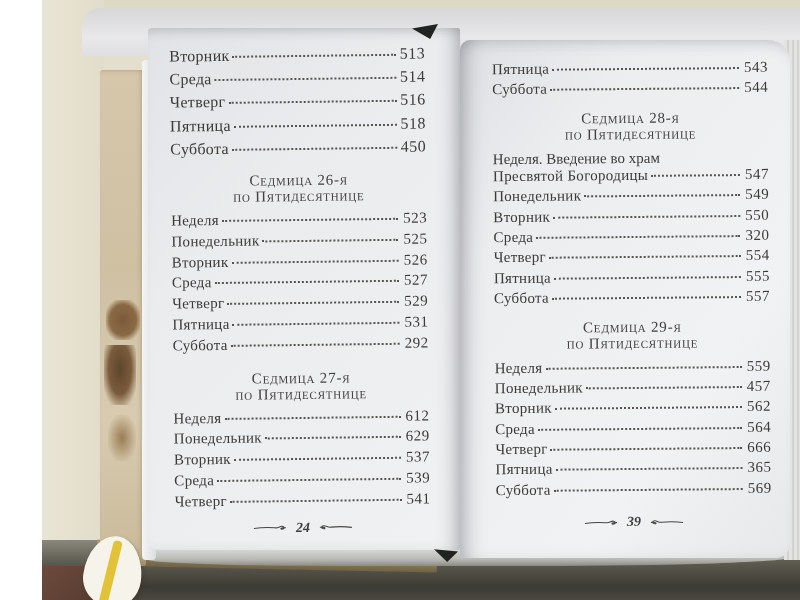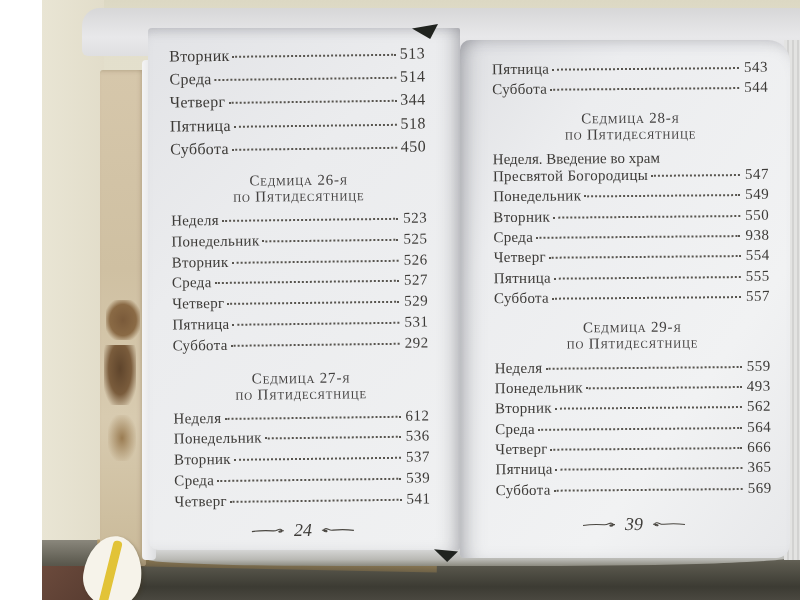--- a/index.html
+++ b/index.html
@@ -55,21 +55,21 @@
   .lbl{white-space:nowrap;letter-spacing:.3px;}
   .dots{flex:1;border-bottom:2px dotted #57544e;margin:0 3px;transform:translateY(-3px);min-width:12px;}
   .num{text-align:right;min-width:26px;letter-spacing:.5px;}
   .sec{text-align:center;font-variant:small-caps;letter-spacing:.8px;font-size:15px;line-height:16px;color:#434140;}
   .leftc .sec1{margin:10px 0 7px;}
   .leftc .sec2{margin:13px 0 7px;}
   .rightc .sec{margin:9px 0 8px;}
   .two-line .l1{font-size:15px;height:17px;}
   .pfoot{display:flex;align-items:center;justify-content:center;gap:9px;margin-top:7px;}
   .rightc .pfoot{margin-top:13px;}
-  .pnum{font-style:italic;font-size:18px;color:#3f3d3a;}
+  .pnum{font-style:italic;font-size:14px;color:#3f3d3a;font-weight:bold;}
   .orn{display:block;}
   .orn.flip{transform:scaleX(-1);}
 </style>
 </head>
 <body>
 
 <div class="scene">
 
   <div class="wall-left"></div>
   <div class="table-shadow"></div>
@@ -100,21 +100,21 @@
           <span class="num">513</span>
         </div>
       <div class="row">
           <span class="lbl">Среда</span>
           <span class="dots"></span>
           <span class="num">514</span>
         </div>
       <div class="row">
           <span class="lbl">Четверг</span>
           <span class="dots"></span>
-          <span class="num">344</span>
+          <span class="num">516</span>
         </div>
       <div class="row">
           <span class="lbl">Пятница</span>
           <span class="dots"></span>
           <span class="num">518</span>
         </div>
       <div class="row">
           <span class="lbl">Суббота</span>
           <span class="dots"></span>
           <span class="num">450</span>
@@ -169,21 +169,21 @@
     </div>
     <div>
       <div class="row">
           <span class="lbl">Неделя</span>
           <span class="dots"></span>
           <span class="num">612</span>
         </div>
       <div class="row">
           <span class="lbl">Понедельник</span>
           <span class="dots"></span>
-          <span class="num">536</span>
+          <span class="num">629</span>
         </div>
       <div class="row">
           <span class="lbl">Вторник</span>
           <span class="dots"></span>
           <span class="num">537</span>
         </div>
       <div class="row">
           <span class="lbl">Среда</span>
           <span class="dots"></span>
           <span class="num">539</span>
@@ -239,21 +239,21 @@
           <span class="num">549</span>
         </div>
       <div class="row">
           <span class="lbl">Вторник</span>
           <span class="dots"></span>
           <span class="num">550</span>
         </div>
       <div class="row">
           <span class="lbl">Среда</span>
           <span class="dots"></span>
-          <span class="num">938</span>
+          <span class="num">320</span>
         </div>
       <div class="row">
           <span class="lbl">Четверг</span>
           <span class="dots"></span>
           <span class="num">554</span>
         </div>
       <div class="row">
           <span class="lbl">Пятница</span>
           <span class="dots"></span>
           <span class="num">555</span>
@@ -271,21 +271,21 @@
     </div>
     <div>
       <div class="row">
           <span class="lbl">Неделя</span>
           <span class="dots"></span>
           <span class="num">559</span>
         </div>
       <div class="row">
           <span class="lbl">Понедельник</span>
           <span class="dots"></span>
-          <span class="num">493</span>
+          <span class="num">457</span>
         </div>
       <div class="row">
           <span class="lbl">Вторник</span>
           <span class="dots"></span>
           <span class="num">562</span>
         </div>
       <div class="row">
           <span class="lbl">Среда</span>
           <span class="dots"></span>
           <span class="num">564</span>

